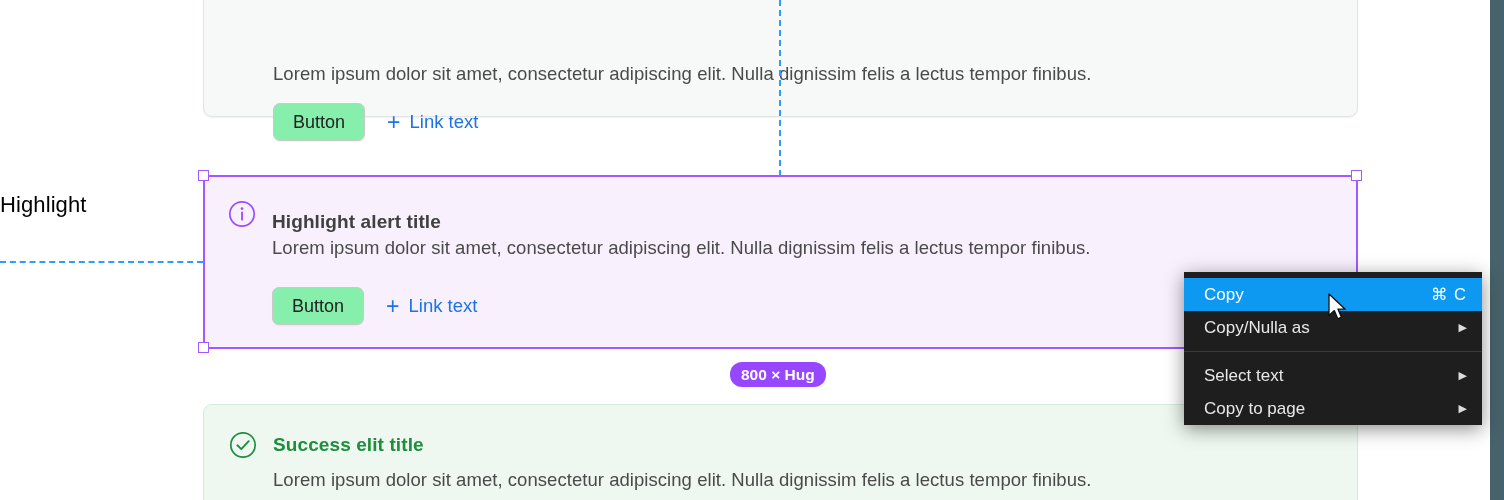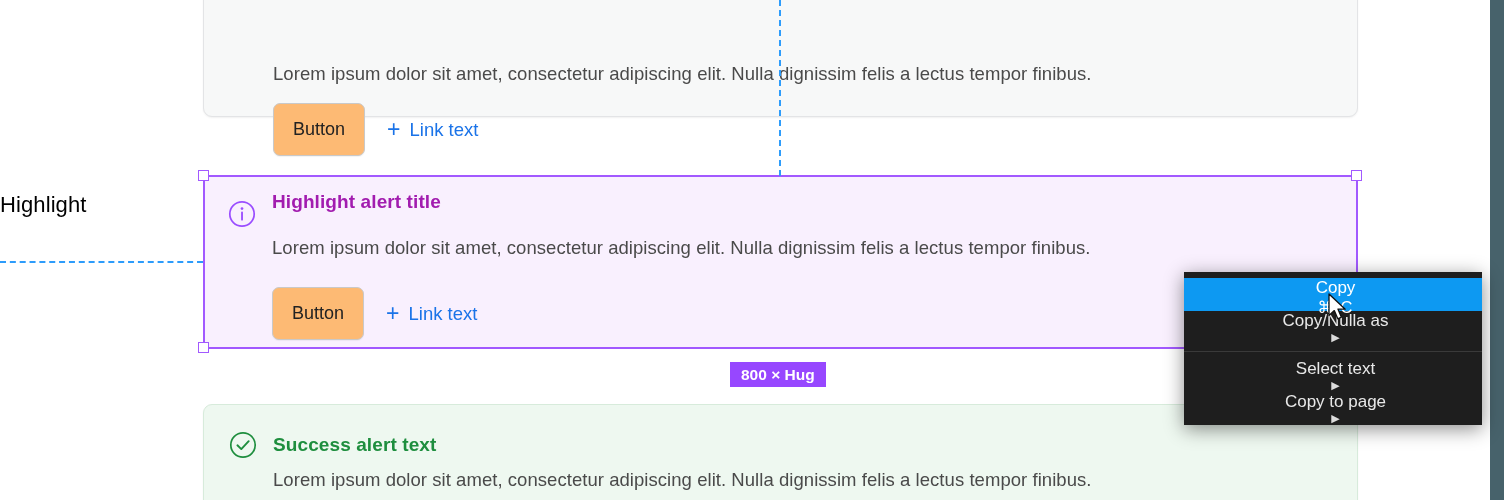--- a/index.html
+++ b/index.html
@@ -85,23 +85,23 @@
     position: absolute;
     left: 69px;
     display: flex;
     align-items: center;
     gap: 22px;
   }
   .btn {
     display: inline-flex;
     align-items: center;
     justify-content: center;
-    height: 53px;
+    height: 38px;
     padding: 0 19px;
-    background: #fdba74;
+    background: #86efac;
     border: 1px solid #c9c9c9;
     border-radius: 7px;
     font-size: 18px;
     color: #222;
     box-shadow: 0 1px 1px rgba(0,0,0,0.05);
     font-family: "Liberation Sans", sans-serif;
     cursor: pointer;
   }
   .link-wrap {
     display: inline-flex;
@@ -130,21 +130,21 @@
     position: absolute;
     display: inline-flex;
     align-items: center;
     justify-content: center;
     height: 25px;
     padding: 0 11px;
     background: #9747ff;
     color: #ffffff;
     font-size: 15.5px;
     font-weight: bold;
-    border-radius: 0;
+    border-radius: 12px;
     white-space: nowrap;
   }
 
   
   .guide-v {
     position: absolute;
     width: 0;
     border-left: 2px dashed #2d9cfb;
   }
   .guide-h {
@@ -173,21 +173,20 @@
     font-size: 17px;
   }
   .ctx-item {
     display: flex;
     align-items: center;
     justify-content: space-between;
     height: 33px;
     padding: 0 15px 0 20px;
     white-space: nowrap;
     cursor: default;
-    flex-direction: column;
   }
   .ctx-item.active { background: #0d99f2; color: #ffffff; }
   .ctx-shortcut { color: #cfcfcf; font-size: 16.5px; letter-spacing: 1px; }
   .ctx-item.active .ctx-shortcut { color: #ffffff; }
   .ctx-arrow { font-size: 11px; color: #dcdcdc; }
   .ctx-sep {
     height: 1px;
     background: #3a3a3a;
     margin: 7px 0 7px 0;
   }
@@ -214,21 +213,21 @@
   <div class="row-label" style="left:0px; top:192px;">Highlight</div>
 
   <div class="card card-highlight dots">
     <div class="alert-icon" style="top:25px;">
       <svg width="28" height="28" viewBox="0 0 28 28">
         <circle cx="14" cy="14" r="12.2" fill="none" stroke="#9a4dff" stroke-width="1.7"></circle>
         <circle cx="14" cy="8.6" r="1.35" fill="#9a4dff"></circle>
         <rect x="13.1" y="11.6" width="1.85" height="9" rx="0.9" fill="#9a4dff"></rect>
       </svg>
     </div>
-    <div class="alert-title" style="top:16px; color:#a21caf;">Highlight alert title</div>
+    <div class="alert-title" style="top:36px; color:#404040;">Highlight alert title</div>
     <div class="alert-body" style="top:62px;">Lorem ipsum dolor sit amet, consectetur adipiscing elit. Nulla dignissim felis a lectus tempor finibus.</div>
     <div class="actions" style="top:112px;">
       <button class="btn">Button</button>
       <span class="link-wrap">
         <span class="plus">+</span>
         <span>Link text</span>
       </span>
     </div>
   </div>
 
@@ -248,21 +247,21 @@
   <div class="guide-h" style="left:0px; top:261px; width:203px;"></div>
 
 
   <div class="card card-success dots">
     <div class="alert-icon" style="top:26px;">
       <svg width="28" height="28" viewBox="0 0 28 28">
         <circle cx="14" cy="14" r="12.2" fill="none" stroke="#1e8e3e" stroke-width="1.7"></circle>
         <path d="M8.4 14.3 L12.3 18.1 L19.7 10.2" fill="none" stroke="#1e8e3e" stroke-width="1.9" stroke-linecap="round" stroke-linejoin="round"></path>
       </svg>
     </div>
-    <div class="alert-title" style="top:29px; color:#1e8e3e;">Success alert text</div>
+    <div class="alert-title" style="top:29px; color:#1e8e3e;">Success elit title</div>
     <div class="alert-body" style="top:64px;">Lorem ipsum dolor sit amet, consectetur adipiscing elit. Nulla dignissim felis a lectus tempor finibus.</div>
   </div>
 
   <div class="right-rail"></div>
 
   <div class="ctx-menu">
     <div class="ctx-item active">
       <span>Copy</span>
       <span class="ctx-shortcut">⌘ C</span>
     </div>

